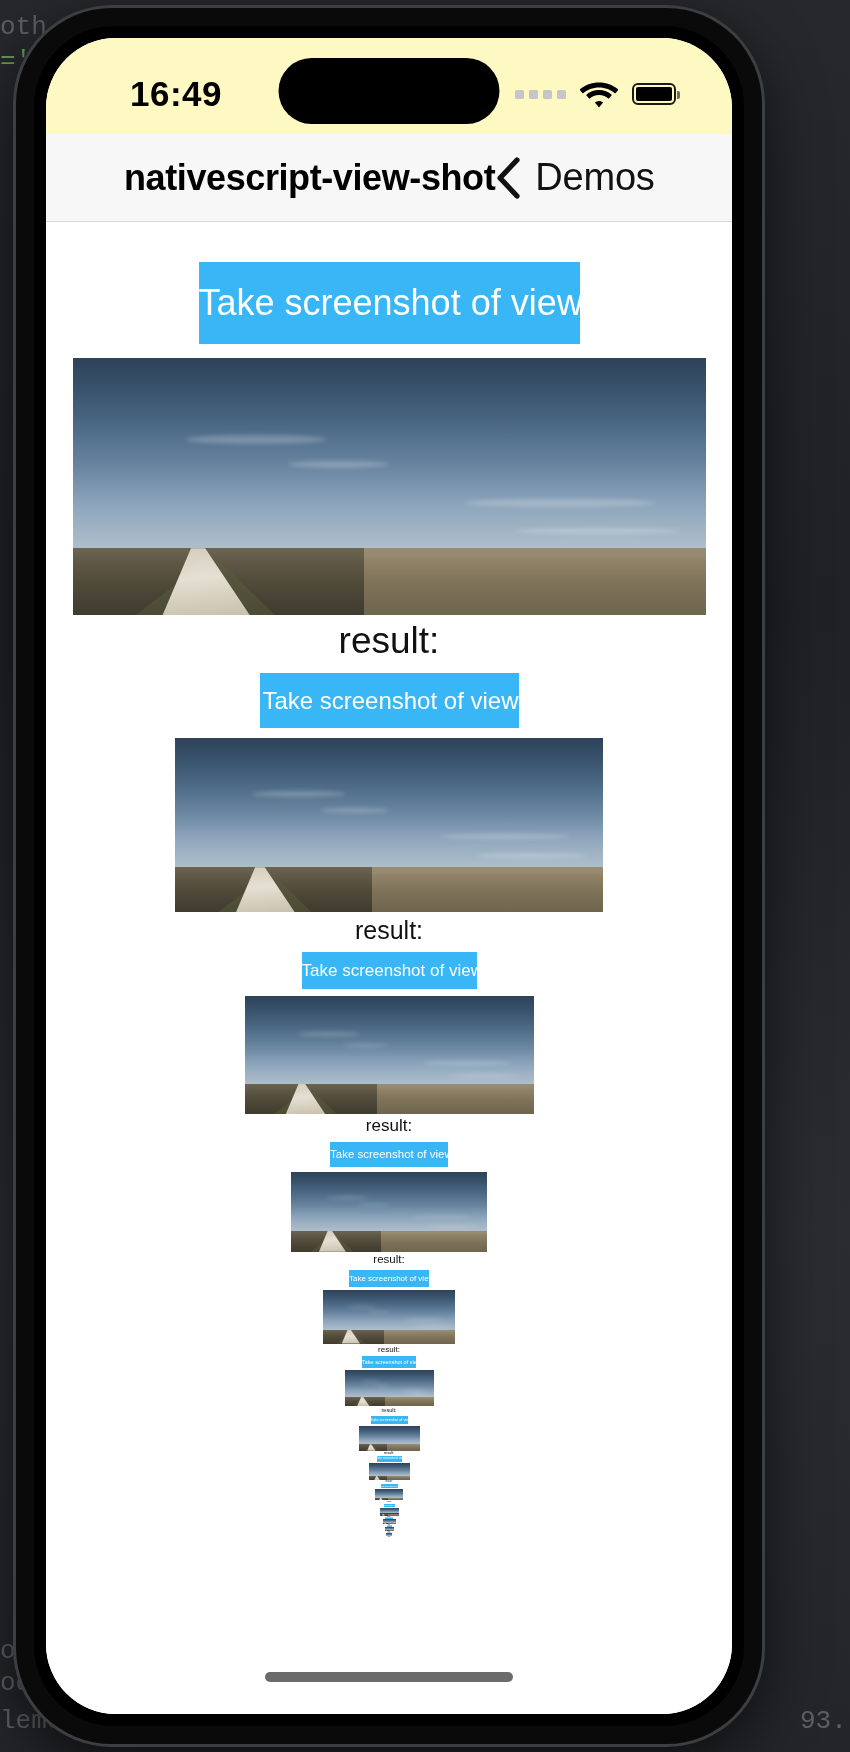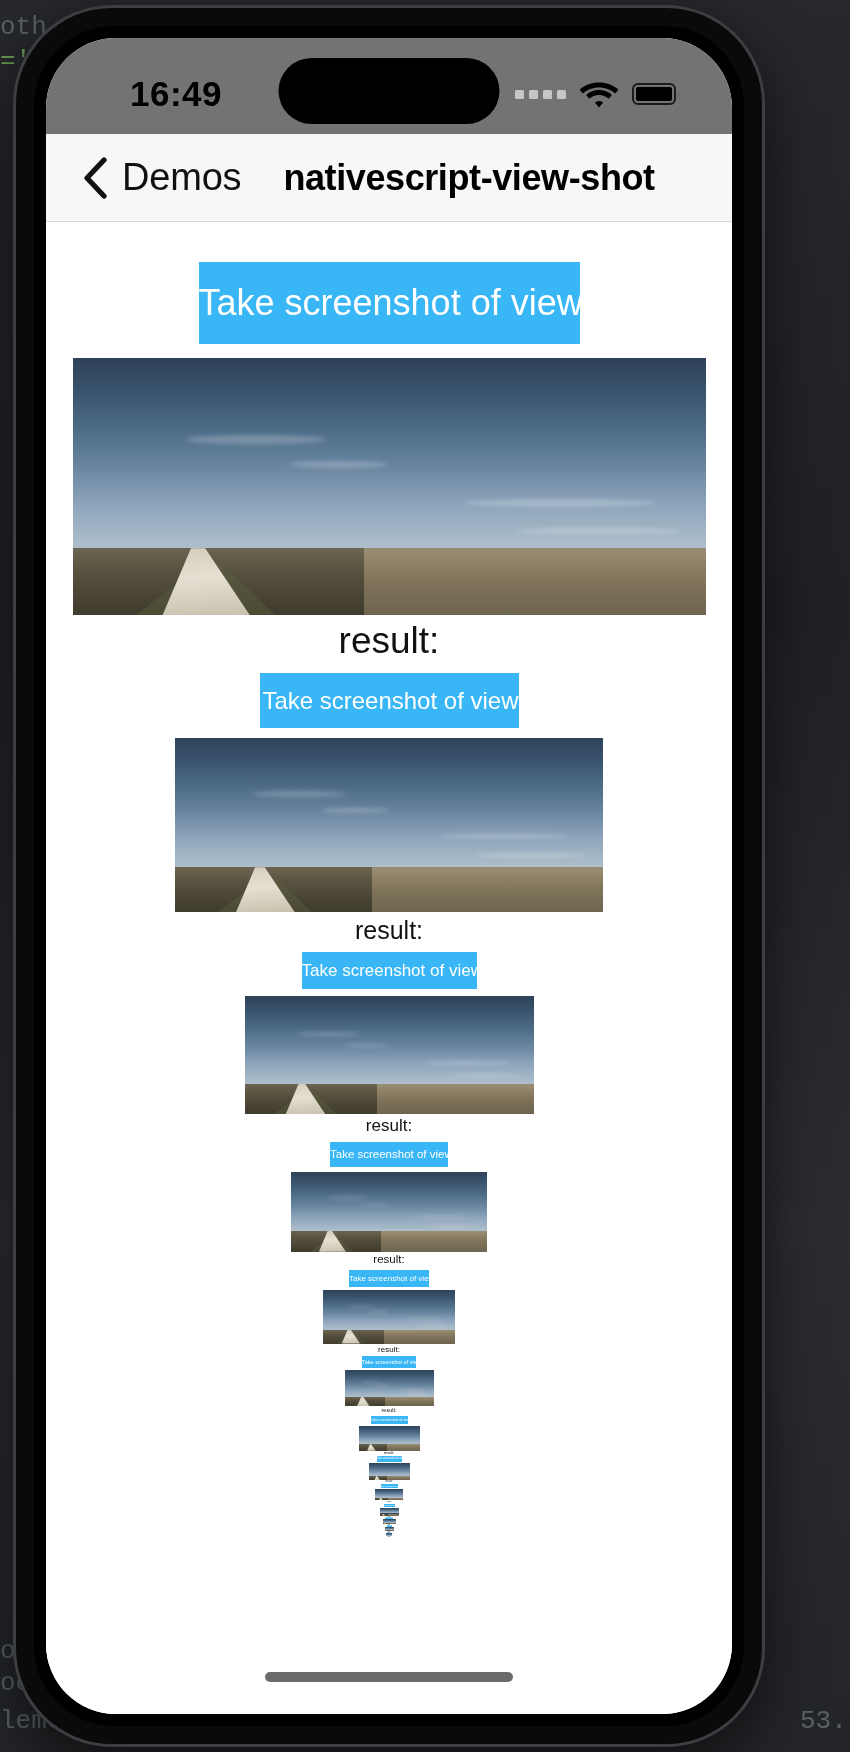--- a/index.html
+++ b/index.html
@@ -58,21 +58,21 @@
     height: 100%;
     border-radius: 70px;
     background: #ffffff;
     overflow: hidden;
     position: relative;
   }
 
   
   #statusbar {
     height: 96px;
-    background: #737373;
+    background: #fef9c3;
     position: relative;
     display: flex;
     align-items: center;
   }
   #status-time {
     position: absolute;
     left: 84px;
     top: 36px;
     font-size: 35px;
     font-weight: bold;
@@ -261,21 +261,21 @@
 </style>
 </head>
 <body>
 
 <div id="backdrop">
     <div class="code-line dim" style="left: 0px; top: 12px;">oth</div>
     <div class="code-line green" style="left: 0px; top: 46px;">='"</div>
     <div class="code-line dim" style="left: 0px; top: 1636px;">o-</div>
     <div class="code-line dim" style="left: 0px; top: 1668px;">odM</div>
     <div class="code-line dim" style="left: 0px; top: 1706px;">lemoang</div>
-    <div class="code-line dim" style="left: 800px; top: 1706px;">53.</div>
+    <div class="code-line dim" style="left: 800px; top: 1706px;">93.</div>
   </div>
 
 <div id="phone">
   <div id="phone-bezel">
     <div id="screen">
 
       <div id="statusbar">
         <div id="status-time">16:49</div>
         <div id="dynamic-island"></div>
         <div id="status-right">
@@ -292,29 +292,29 @@
               <path d="M19 21c1.6 0 3 .6 4.1 1.6L19 27.4l-4.1-4.8A6 6 0 0 1 19 21z" fill="#000"></path>
             </svg>
           </div>
           <div id="battery-icon">
             <div id="battery-fill"></div>
           </div>
         </div>
       </div>
 
       <div id="navbar">
+        <div id="nav-title">nativescript-view-shot</div>
         <div id="back-button">
           <span id="back-chevron">
             <svg width="26" height="42" viewBox="0 0 26 42">
               <path d="M22 3 L5 21 L22 39" stroke="#111" stroke-width="5.2" fill="none" stroke-linecap="round" stroke-linejoin="round"></path>
             </svg>
           </span>
           <span id="back-label">Demos</span>
         </div>
-        <div id="nav-title">nativescript-view-shot</div>
       </div>
 
       <div id="content">
           <div class="nest" style="padding-top: 40px;">
             <div class="shot-btn" style="width: 381px; height: 82px; line-height: 82px; font-size: 36px; background: rgb(56, 182, 245); color: rgb(255, 255, 255);">Take screenshot of view</div>
             <div class="photo" style="width: 633px; height: 257px; margin-top: 14px;">
               <div class="sky"></div>
               <div class="cloud" style="left: 18%; top: 30%; width: 22%; height: 8.995px;"></div>
               <div class="cloud" style="left: 34%; top: 40%; width: 16%; height: 7.196px;"></div>
               <div class="cloud" style="left: 62%; top: 55%; width: 30%; height: 7.71px;"></div>

